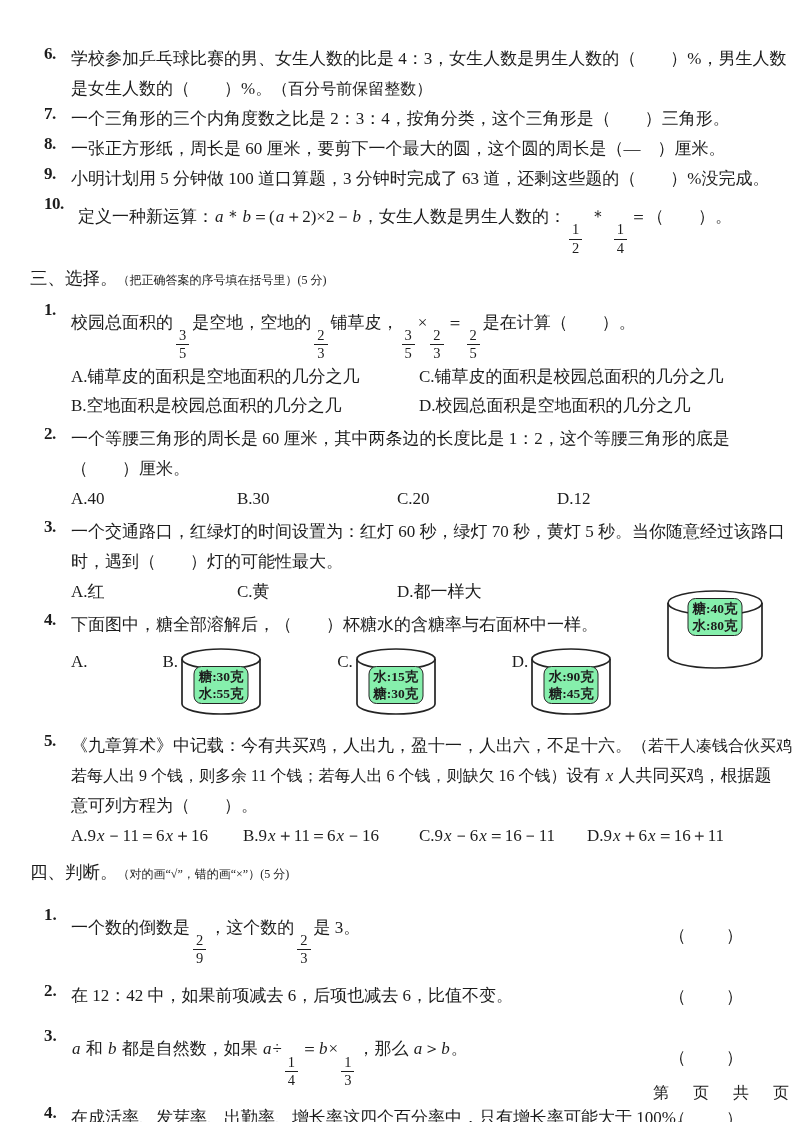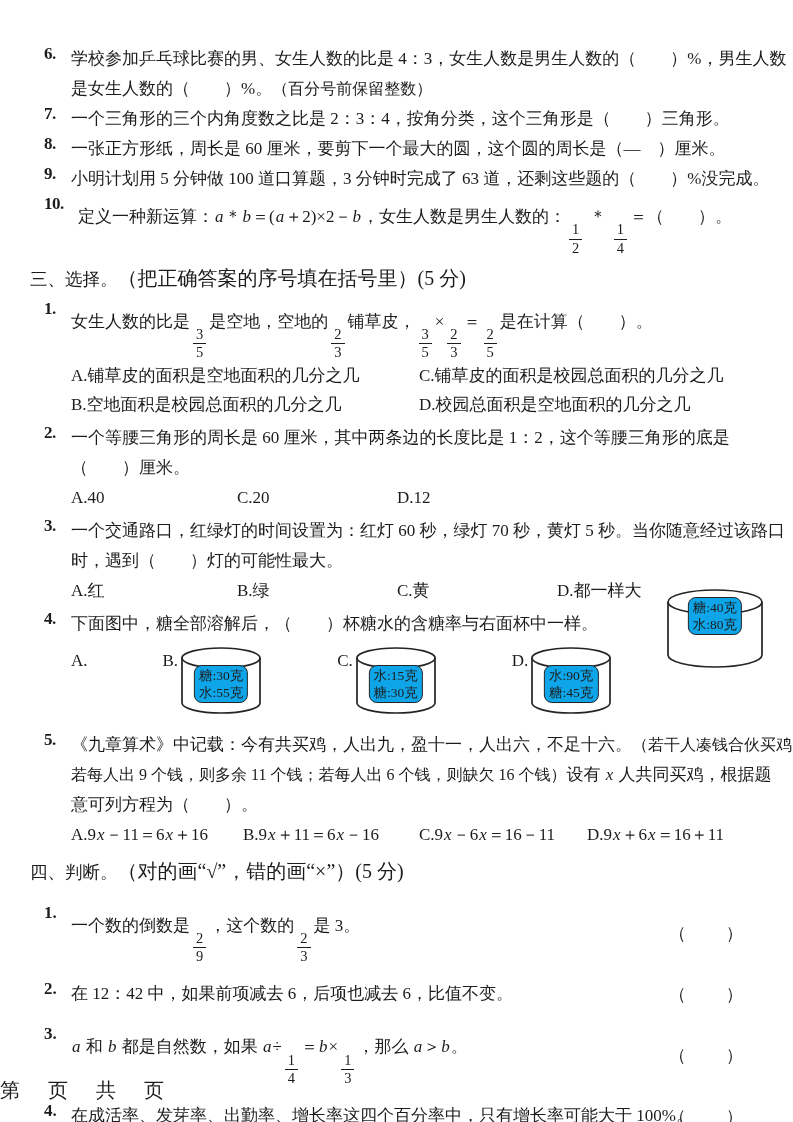--- a/index.html
+++ b/index.html
@@ -25,51 +25,51 @@
   
   .frac { display:inline-flex; flex-direction:column; align-items:center;
           vertical-align:-0.85em; line-height:1.05; margin:0 3px;
           font-size:14.5px; font-style:normal; font-weight:normal; }
   .frac .fnum { padding:0 3px 1px; border-bottom:1.4px solid #1c1c1c; }
   .frac .fden { padding-top:1px; }
 
   
   .sec { font-size:17.5px; line-height:32px; margin:6px 0 4px -14px; font-weight:normal; white-space:nowrap; }
   .sec .sec-title { font-weight:normal; }
-  .sec .sec-note { font-size:20px; }
+  .sec .sec-note { font-size:12px; }
 
   
   .opts { line-height:29px; }
   .grid2 { display:grid; grid-template-columns:348px auto; }
   .grid4 { display:grid; grid-template-columns:166px 160px 160px auto; }
   .gridEq { display:grid; grid-template-columns:172px 176px 168px auto; }
   .opt { white-space:nowrap; }
 
   
   .q4 { position:relative; }
   .cups-row { display:flex; gap:74px; margin:6px 0 8px 0; }
   .cup-wrap { display:flex; align-items:flex-start; }
   .cup-letter { margin:6px 1px 0 0; }
   .cup { position:relative; display:inline-block; }
   .cup-box { position:absolute; left:50%; transform:translateX(-50%);
-             border:1.5px solid #242424; border-radius:8px; background:#0ea5e9;
-             padding:1px 4px; text-align:right; font-weight:normal;
+             border:1.5px solid #242424; border-radius:8px; background:#86efac;
+             padding:1px 4px; text-align:right; font-weight:bold;
              font-size:13.5px; line-height:17px; white-space:nowrap; }
   .cup.ref { position:absolute; right:2px; top:-22px; }
 
   
   .jrow { position:relative; padding-left:27px; padding-right:120px; }
   .jrow .no { position:absolute; left:0; top:0; font-weight:bold; }
   .jbracket { position:absolute; right:22px; top:50%; transform:translateY(-50%);
               letter-spacing:2px; white-space:nowrap; }
   .m1 { margin-top:4px; } .m2 { }
   .jgap { margin-top:15px; }
 
-  .footer { position:absolute; bottom:18px; left:0; right:0; text-align:left;
-            font-size:20px; letter-spacing:4px; }
+  .footer { position:absolute; bottom:18px; left:0; right:0; text-align:right;
+            font-size:16px; letter-spacing:4px; }
 </style>
 </head>
 <body>
 
 <div class="page">
   <div class="content">
 
     <div class="q">
       <span class="no">6.</span>
       <div class="line"><span class="run">学校参加乒乓球比赛的男、女生人数的比是 4：3，女生人数是男生人数的（　　）%，男生人数</span></div>
@@ -97,21 +97,21 @@
             <span class="fden">4</span>
           </span><span class="run">＝（　　）。</span></div>
     </div>
 
     <h2 class="sec">
       <span class="sec-title">三、选择。</span><span class="sec-note">（把正确答案的序号填在括号里）(5 分)</span>
     </h2>
 
     <div class="q">
       <span class="no">1.</span>
-      <div class="line tall"><span class="run">女生人数的比是</span><span class="frac">
+      <div class="line tall"><span class="run">校园总面积的</span><span class="frac">
             <span class="fnum">3</span>
             <span class="fden">5</span>
           </span><span class="run">是空地，空地的</span><span class="frac">
             <span class="fnum">2</span>
             <span class="fden">3</span>
           </span><span class="run">铺草皮，</span><span class="frac">
             <span class="fnum">3</span>
             <span class="fden">5</span>
           </span><span class="run">×</span><span class="frac">
             <span class="fnum">2</span>
@@ -127,32 +127,32 @@
         <span class="opt">D.校园总面积是空地面积的几分之几</span>
       </div>
     </div>
 
     <div class="q m1">
       <span class="no">2.</span>
       <div class="line">一个等腰三角形的周长是 60 厘米，其中两条边的长度比是 1：2，这个等腰三角形的底是</div>
       <div class="line">（　　）厘米。</div>
       <div class="opts grid4">
         <span class="opt">A.40</span>
+        <span class="opt">B.30</span>
         <span class="opt">C.20</span>
         <span class="opt">D.12</span>
       </div>
     </div>
 
     <div class="q m1">
       <span class="no">3.</span>
       <div class="line">一个交通路口，红绿灯的时间设置为：红灯 60 秒，绿灯 70 秒，黄灯 5 秒。当你随意经过该路口</div>
       <div class="line">时，遇到（　　）灯的可能性最大。</div>
       <div class="opts grid4">
         <span class="opt">A.红</span>
-        <span class="opt">B.绿</span>
         <span class="opt">C.黄</span>
         <span class="opt">D.都一样大</span>
       </div>
     </div>
 
     <div class="q q4 m1">
       <span class="no">4.</span>
       <div class="line">下面图中，糖全部溶解后，（　　）杯糖水的含糖率与右面杯中一样。</div>
       <div class="cups-row">
         <div class="cup-wrap">

